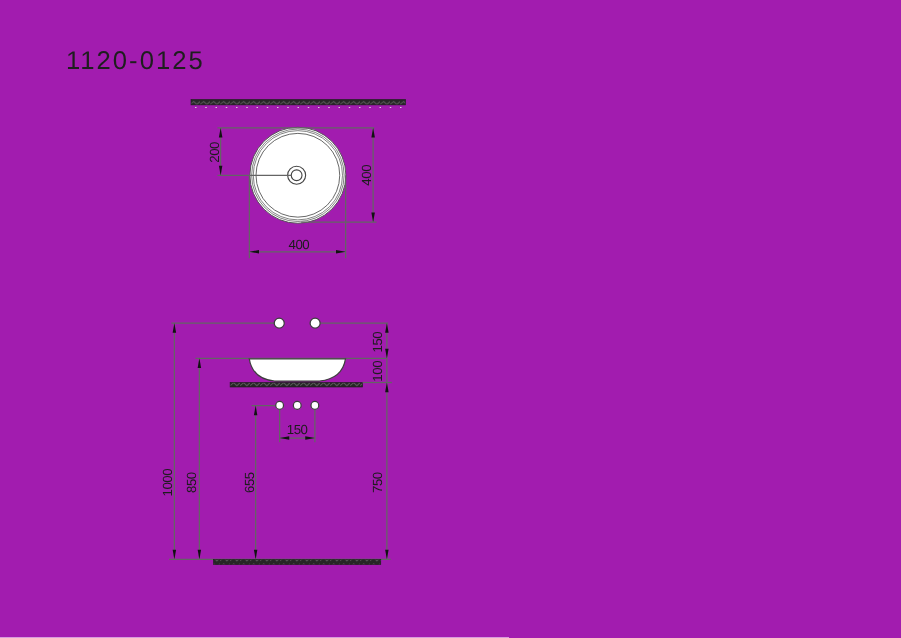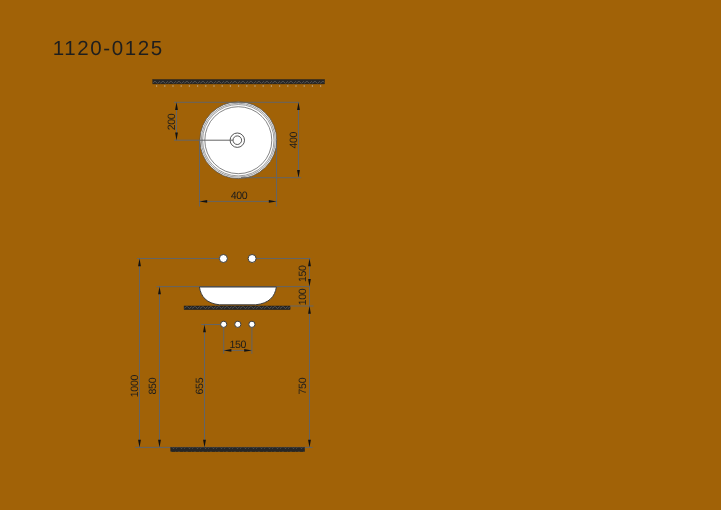--- a/index.html
+++ b/index.html
@@ -1,16 +1,16 @@
 <!DOCTYPE html>
 <html><head>
 <meta charset="utf-8">
 <style>
   html,body{margin:0;padding:0;background:#ffffff;}
-  .page{position:relative;width:721px;height:510px;background:#a16207;overflow:hidden;}
+  .page{position:relative;width:721px;height:510px;background:#a21caf;overflow:hidden;}
   svg{position:absolute;left:0;top:0;}
   text{fill:#1e1e1e;text-rendering:geometricPrecision;}
   .dim{font-family:"Liberation Sans",sans-serif;font-size:10.6px;letter-spacing:-0.35px;fill:#1c1c1c;text-rendering:geometricPrecision;}
   line{stroke:#646464;stroke-width:1;}
   polygon{fill:#111111;}
 </style>
 </head>
 <body>
 <div class="page">
 <svg width="721" height="510" viewBox="0 0 721 510">

